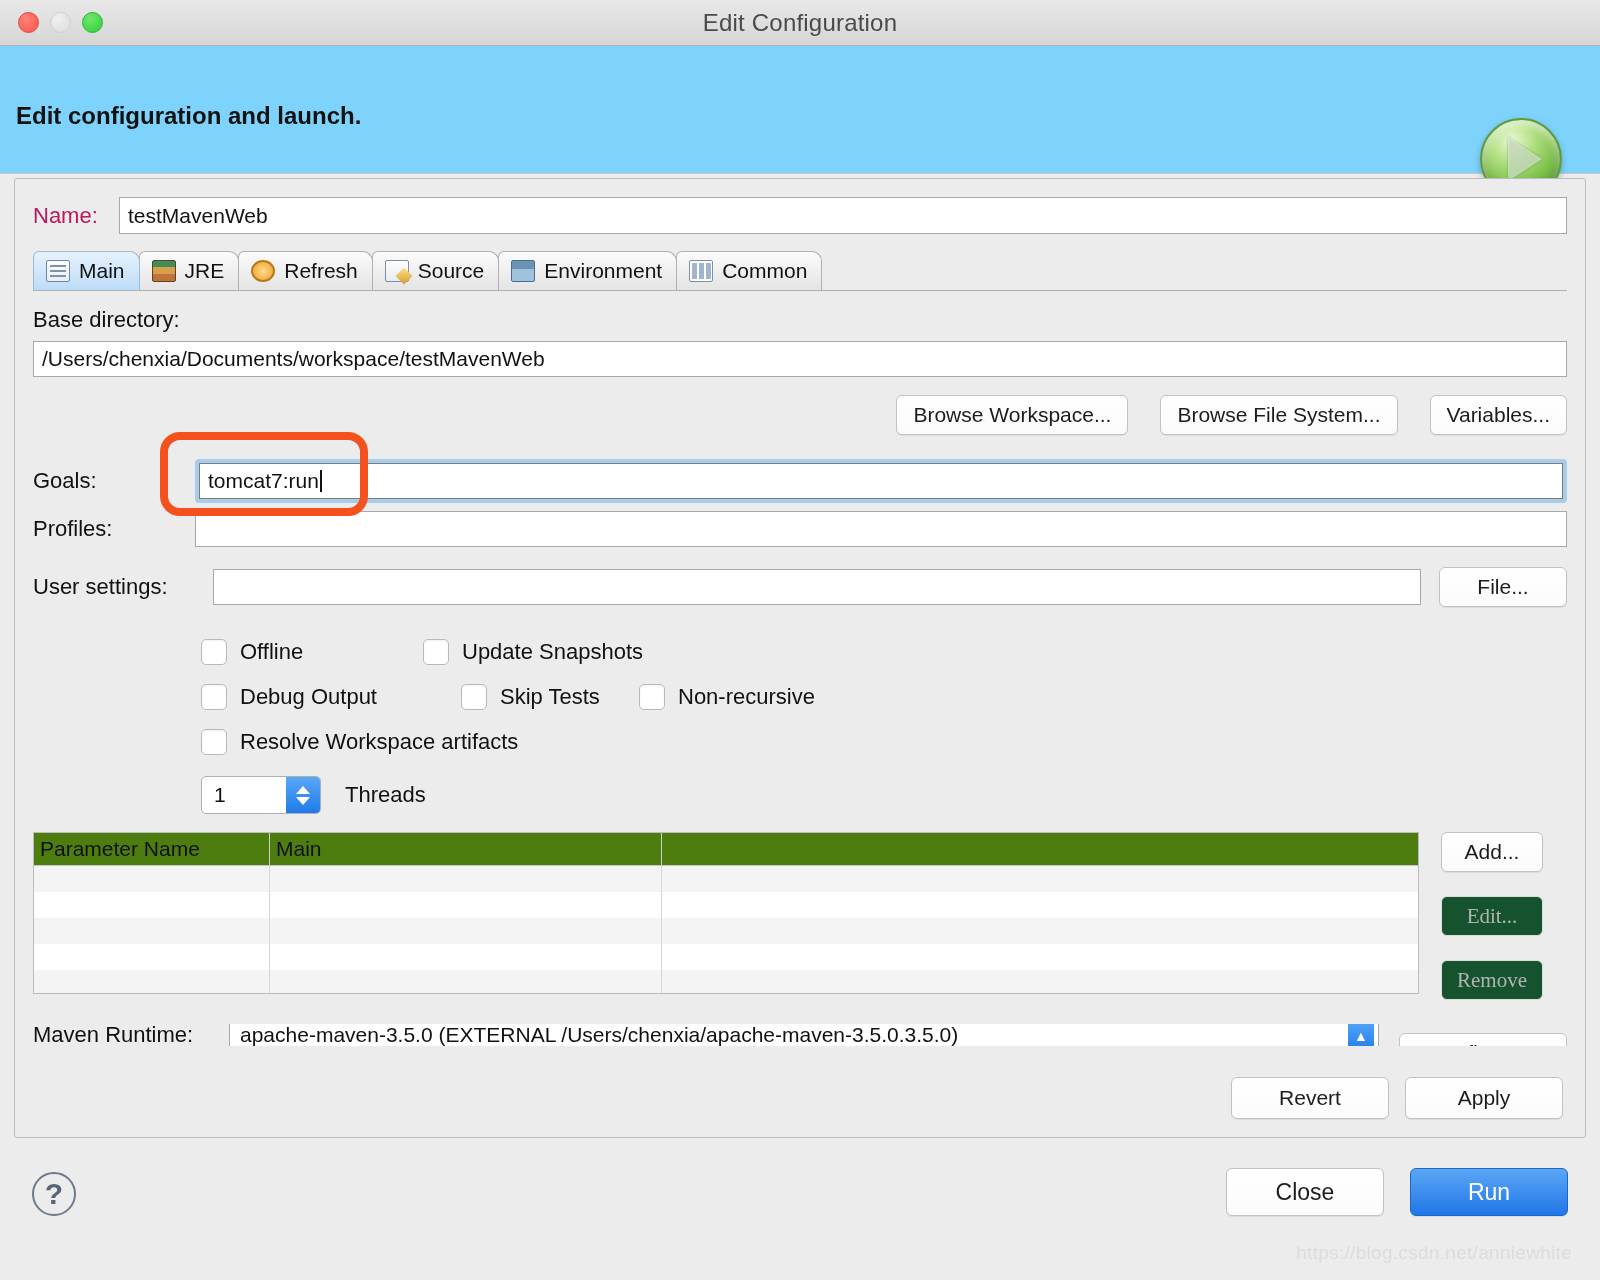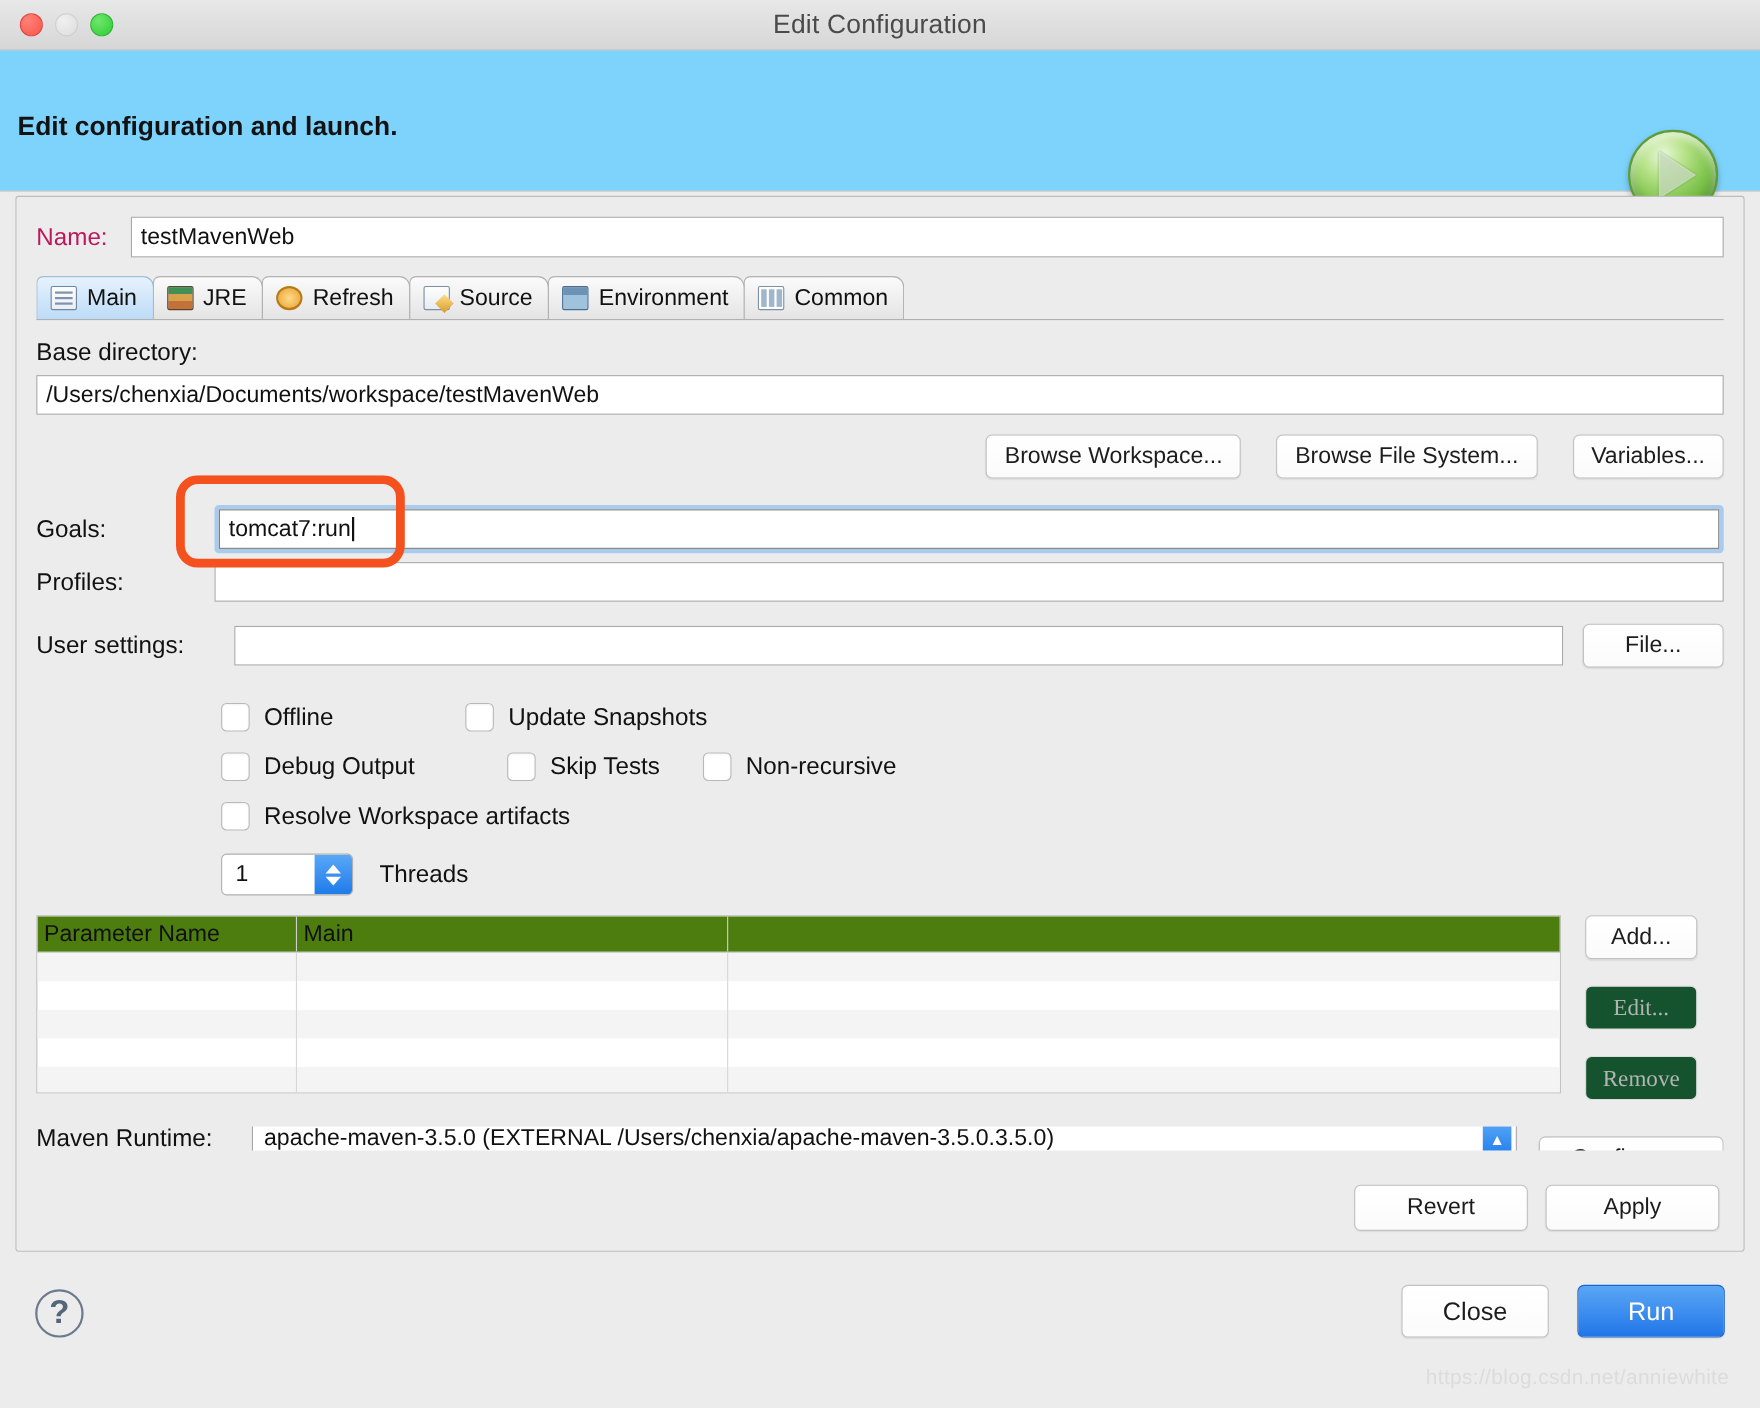--- a/index.html
+++ b/index.html
@@ -233,21 +233,21 @@
   }
   .help-icon {
     position: absolute; left: 18px; top: 16px;
     width: 44px; height: 44px; border-radius: 50%;
     border: 2px solid #6b7a8c; color: #55657a;
     display: flex; align-items: center; justify-content: center;
     font-size: 30px; font-weight: bold;
     background: #ececec;
   }
   .footer-buttons { position: absolute; right: 18px; top: 12px; display: flex; gap: 26px; }
-  .footer-buttons .btn { width: 134px; height: 48px; font-size: 23px; }
+  .footer-buttons .btn { width: 158px; height: 48px; font-size: 23px; }
   .watermark {
     position: absolute; right: 14px; bottom: 2px;
     font-size: 19px; color: #dcdcdc; letter-spacing: .3px;
   }
 </style>
 </head>
 <body>
 
 <div id="app">
 

